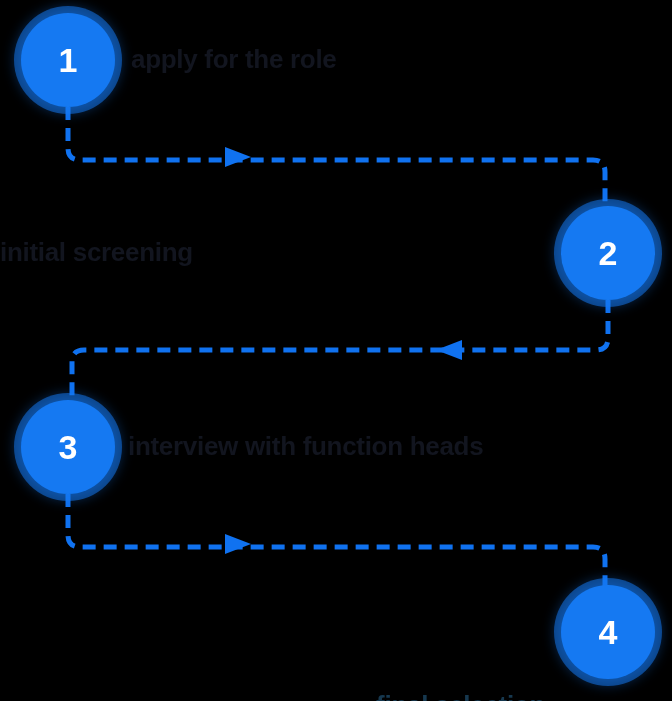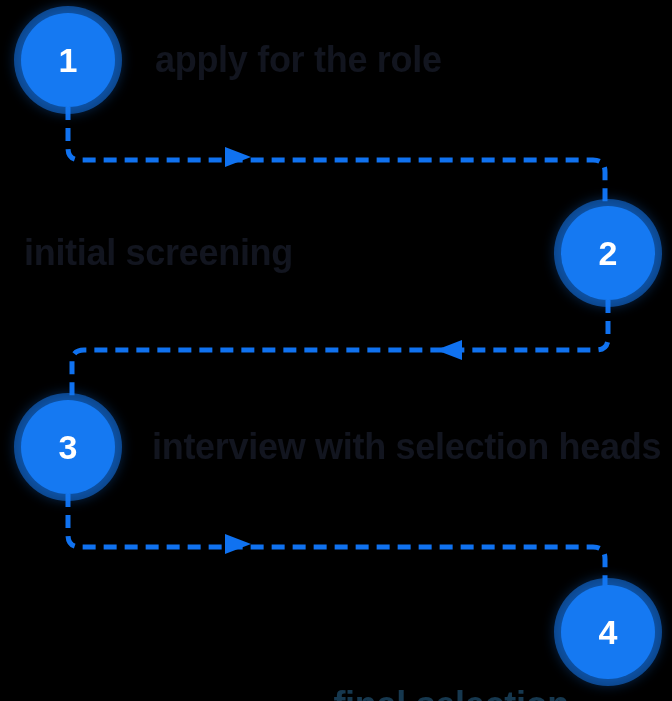--- a/index.html
+++ b/index.html
@@ -28,27 +28,26 @@
     width: 672px;
     height: 701px;
     z-index: 1;
   }
   
   .step-label {
     position: absolute;
     z-index: 2;
     font-family: "Liberation Sans", sans-serif;
     font-weight: 700;
-    font-size: 36px;
+    font-size: 26px;
     line-height: 41px;
     letter-spacing: -0.3px;
     white-space: pre;
     color: #12151f;
     pointer-events: none;
-    margin-left: 24px;
   }
   .step-label.align-right {
     text-align: right;
   }
   #label-1 { left: 131px; top: 39px; }
   #label-2 { left: 0px;   top: 232px; width: 551px; text-align: left; }
   #label-3 { left: 128px; top: 426px; }
   #label-4 {
     left: 0px; top: 590px; width: 545px;
     text-align: right;
@@ -96,21 +95,21 @@
     <polygon points="462,340 436,350 462,360" fill="#1072f0"></polygon>
 
     <path d="M 68 494 L 68 535 Q 68 547 80 547 L 593 547 Q 605 547 605 559 L 605 590" fill="none" stroke="#1072f0" stroke-width="5" stroke-dasharray="13 8" stroke-linecap="butt"></path>
     <polygon points="225,534 251,544 225,554" fill="#1072f0"></polygon>
   </svg>
 
   <div class="step-label" id="label-1">apply for the role</div>
 
   <div class="step-label" id="label-2">initial screening</div>
 
-  <div class="step-label" id="label-3">interview with selection heads</div>
+  <div class="step-label" id="label-3">interview with function heads</div>
 
   <div class="step-label align-right" id="label-4">
     <div>final selection</div>
     
   </div>
 
   <div class="step-node" id="node-1">
     <span class="step-number">1</span>
   </div>
 

